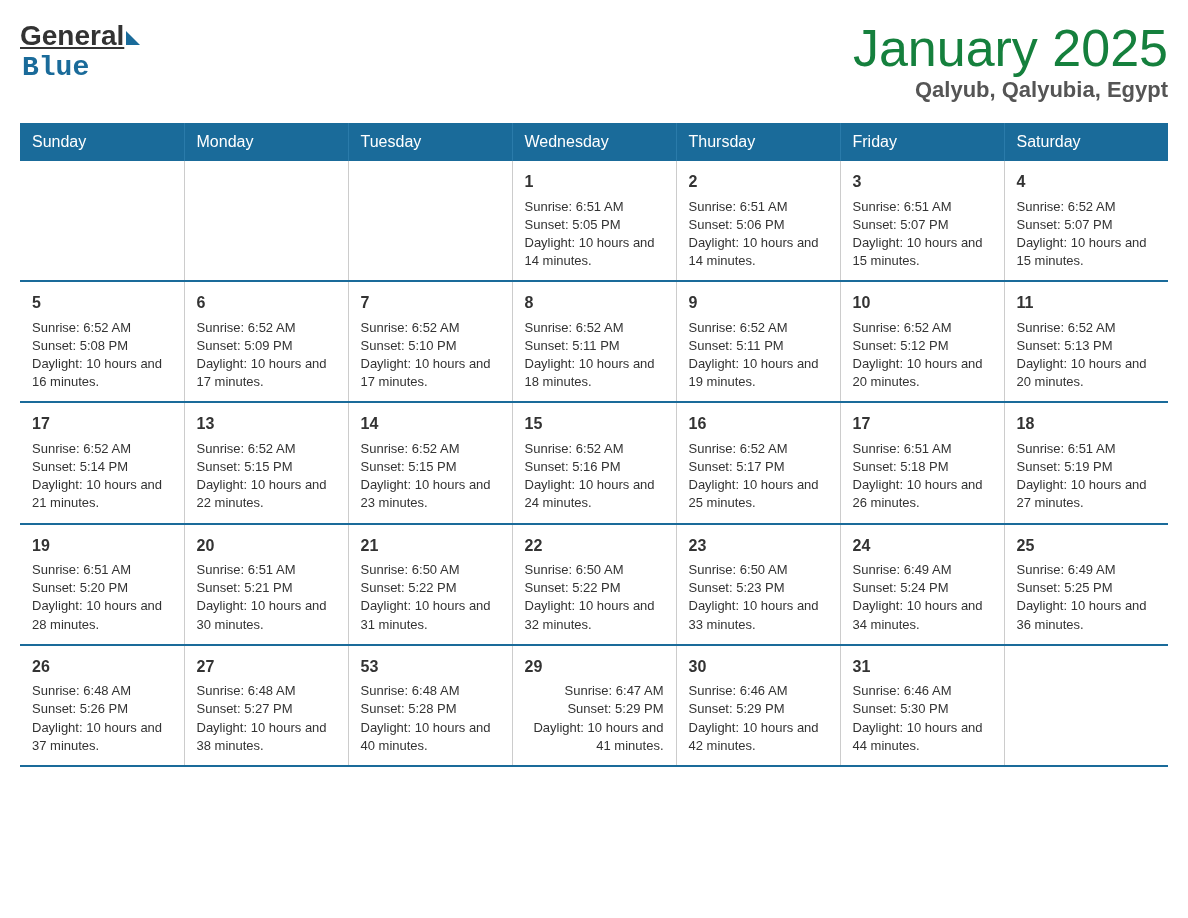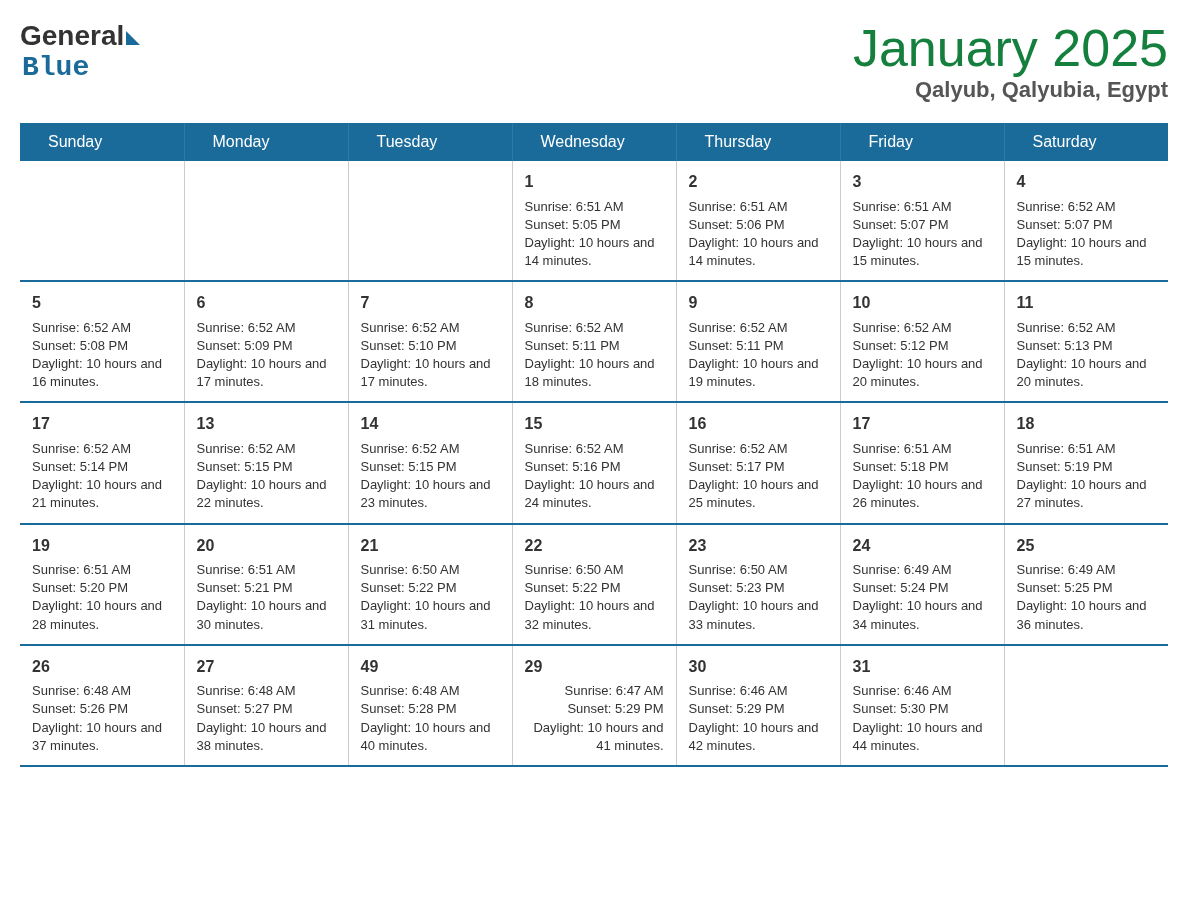--- a/index.html
+++ b/index.html
@@ -33,20 +33,21 @@
       margin-top: 4px;
     }
     .logo-container {
       display: flex;
       flex-direction: column;
       align-items: flex-start;
     }
     .logo-line1 {
       display: flex;
       align-items: center;
+      text-decoration: underline;
     }
     .logo-line2 {
       color: #1a6b9a;
       font-size: 28px;
       font-weight: bold;
       margin-left: 2px;
       font-family: Liberation Mono, monospace;
     }
     .title-section {
       text-align: right;
@@ -64,21 +65,21 @@
     }
     table {
       width: 100%;
       border-collapse: collapse;
     }
     thead tr {
       background-color: #1a6b9a;
     }
     thead th {
       color: #fff;
-      padding: 10px 28px;
+      padding: 10px 12px;
       text-align: left;
       font-size: 16px;
       font-weight: normal;
       border-right: 1px solid #2a7baa;
     }
     thead th:last-child {
       border-right: none;
     }
     tbody tr {
       border-bottom: 2px solid #1a6b9a;
@@ -306,21 +307,21 @@
 Sunset: 5:26 PM
 Daylight: 10 hours and 37 minutes.</div>
         </td>
         <td>
           <span class="day-number">27</span>
           <div class="day-info" style="white-space: pre-line;">Sunrise: 6:48 AM
 Sunset: 5:27 PM
 Daylight: 10 hours and 38 minutes.</div>
         </td>
         <td>
-          <span class="day-number">49</span>
+          <span class="day-number">53</span>
           <div class="day-info" style="white-space: pre-line;">Sunrise: 6:48 AM
 Sunset: 5:28 PM
 Daylight: 10 hours and 40 minutes.</div>
         </td>
         <td>
           <span class="day-number">29</span>
           <div class="day-info" style="white-space: pre-line; text-align: right;">Sunrise: 6:47 AM
 Sunset: 5:29 PM
 Daylight: 10 hours and 41 minutes.</div>
         </td>

